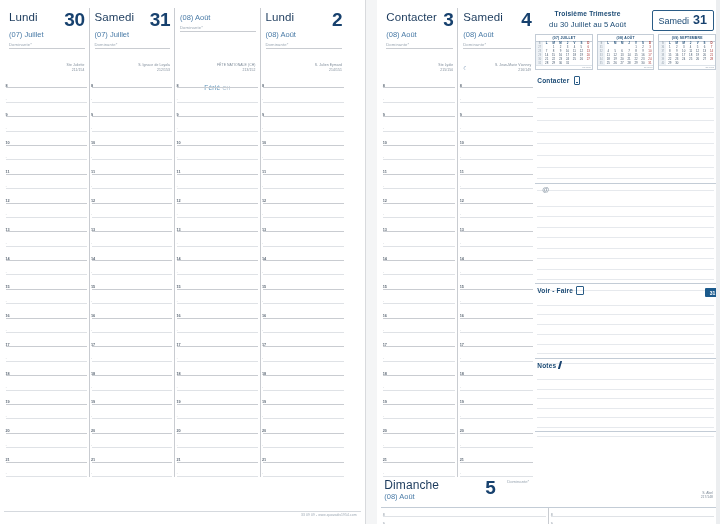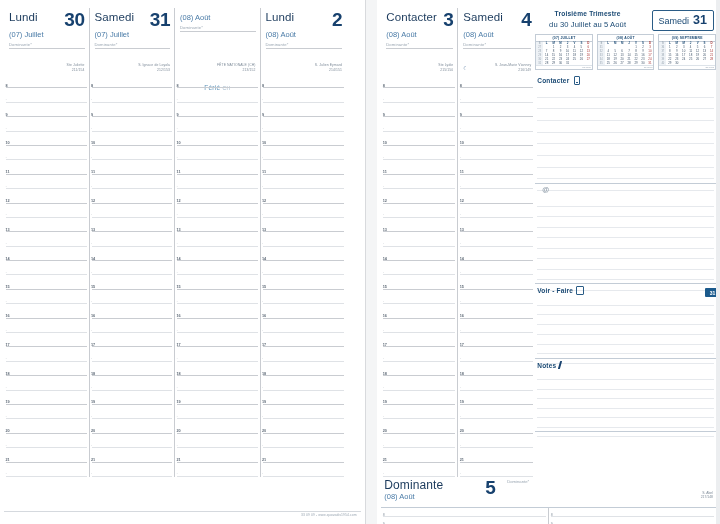--- a/index.html
+++ b/index.html
@@ -1174,21 +1174,21 @@
                 <i style="height:8.428571428571429px"></i>
                 <i style="height:8.428571428571429px"></i>
                 <i style="height:8.428571428571429px"></i>
               </div>
   </div>
           </div>
       </div>
 
       <div id="sunday-block">
           <div class="dim-head">
-    <div class="dim-name">Dominante</div>
+    <div class="dim-name">Dimanche</div>
     <div class="dim-month">(08) Août</div>
     <div class="dim-num">5</div>
     <div class="dim-dom">Dominante*</div>
     <div class="dim-saint">S. Abel<br>217/148</div>
   </div>
   <div class="dim-grid">
             <div class="col dim-col">
               <div class="slot" style="height:9.4px">
                 <span class="hr">8</span>
                 <span class="ln"></span>

